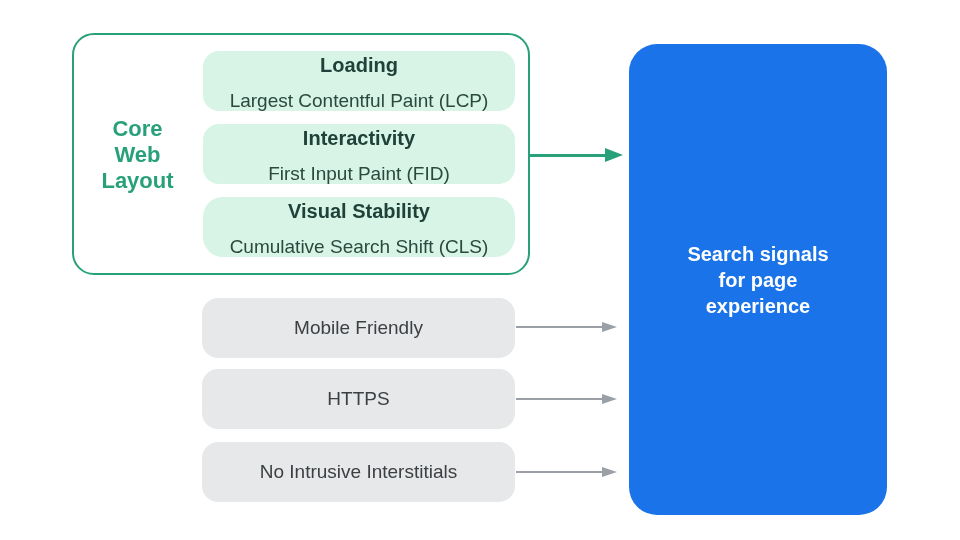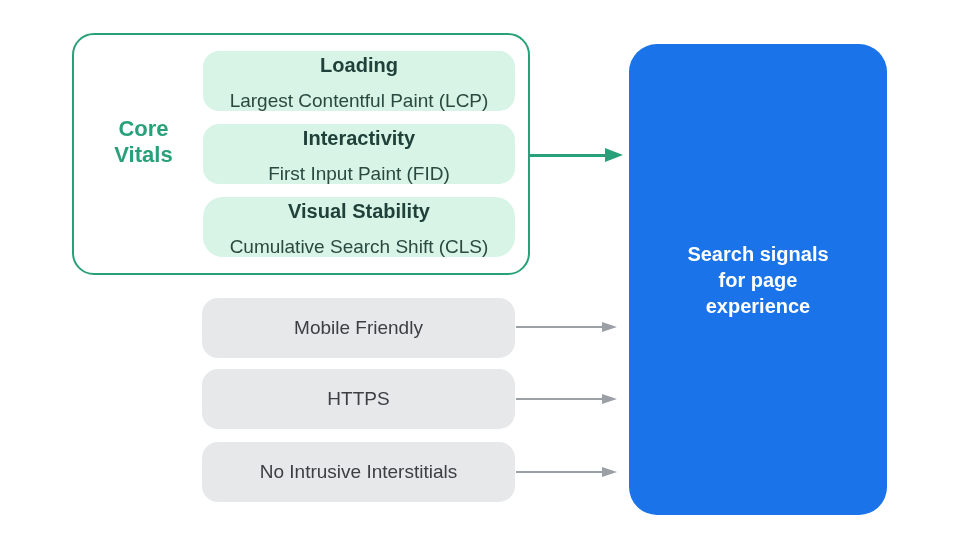--- a/index.html
+++ b/index.html
@@ -24,21 +24,20 @@
   }
   .cwv-label {
     position: absolute;
     left: 72px; top: 116px;
     width: 131px;
     text-align: center;
     color: #28A17A;
     font-size: 22px;
     font-weight: bold;
     line-height: 26px;
-    padding-left: 6px;
   }
 
   
   .vital-card {
     position: absolute;
     left: 203px;
     width: 312px; height: 60px;
     background: #D7F4E6;
     border-radius: 16px;
     display: flex;
@@ -135,21 +134,22 @@
 </style>
 </head>
 <body>
 
 <div class="stage">
 
   <div class="cwv-group"></div>
 
   <div class="cwv-label">
     <div>Core</div>
-    <div>Vitals</div>
+    <div>Web</div>
+    <div>Layout</div>
   </div>
 
   <div class="vital-card c1">
     <div class="vital-title">Loading</div>
     <div class="vital-subtitle">Largest Contentful Paint (LCP)</div>
   </div>
 
   <div class="vital-card c2">
     <div class="vital-title">Interactivity</div>
     <div class="vital-subtitle">First Input Paint (FID)</div>

